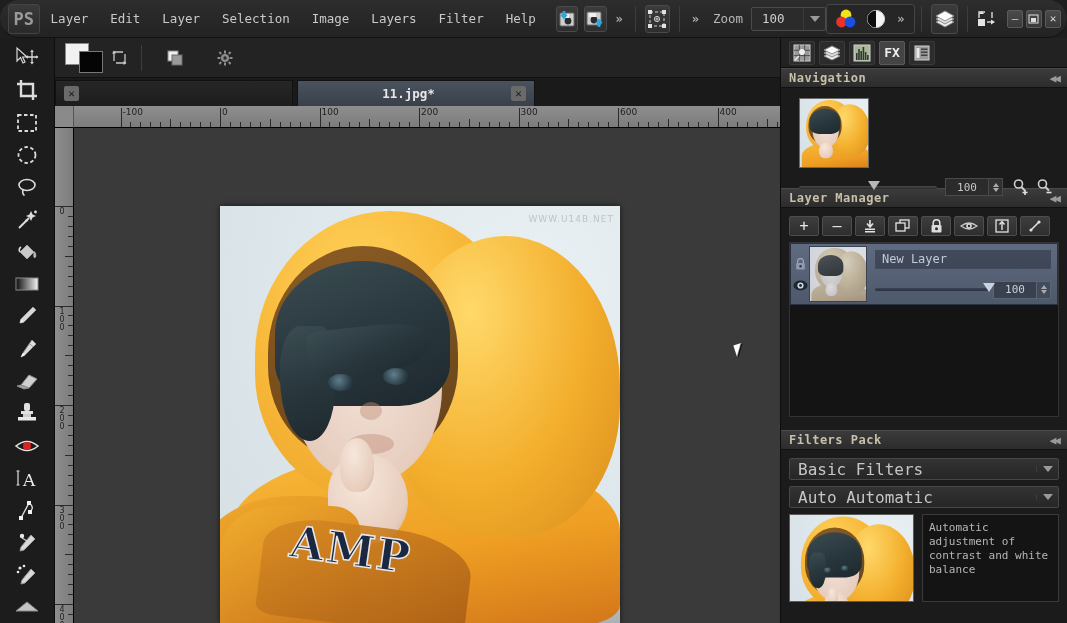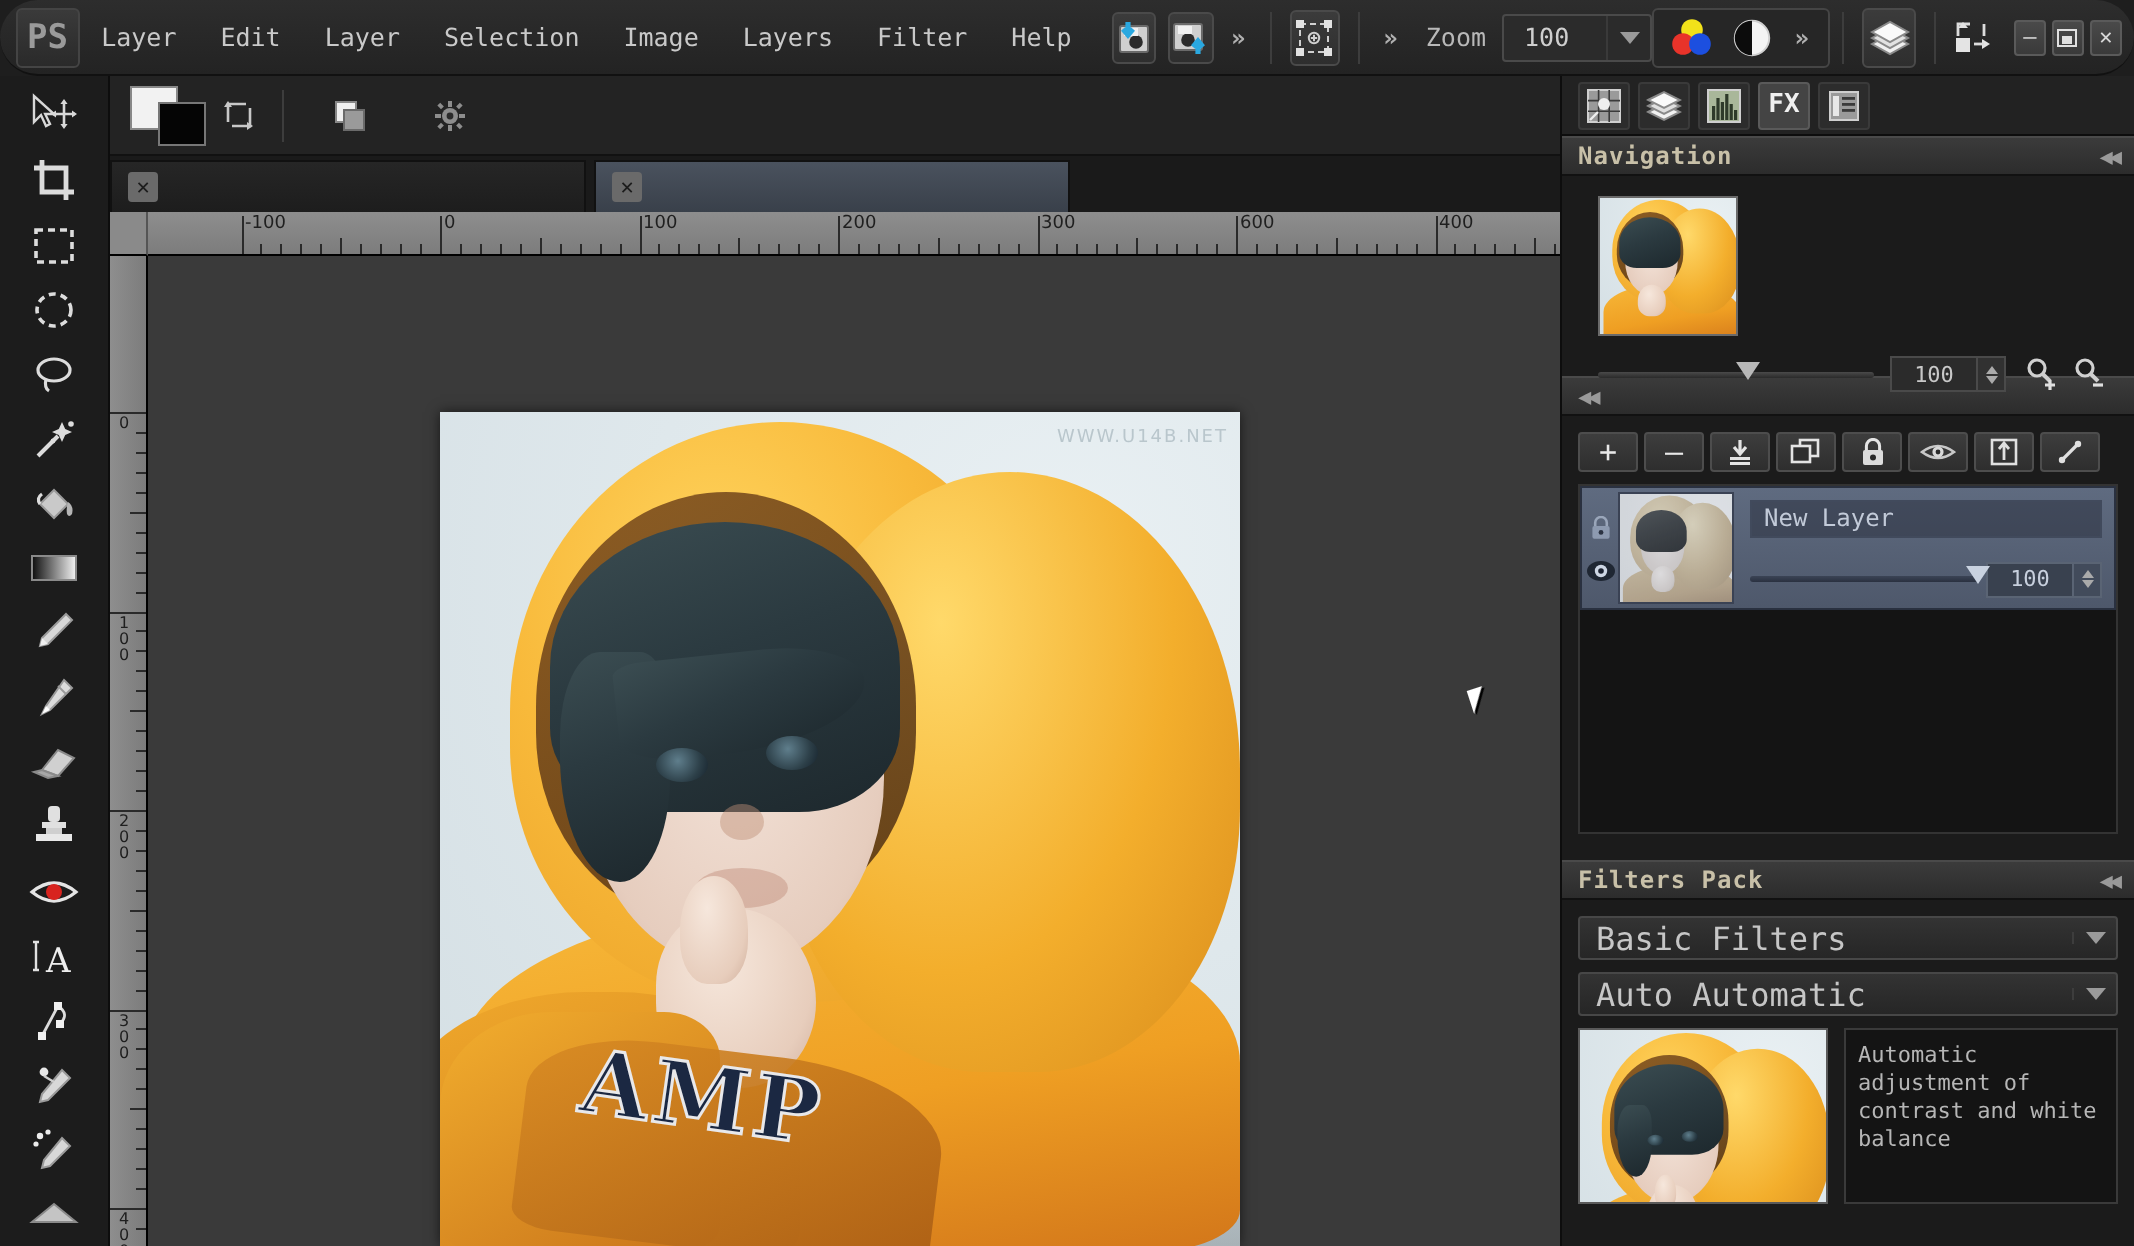--- a/index.html
+++ b/index.html
@@ -590,20 +590,21 @@
       <path d="M2 12 L13 3 L24 12 Z" fill="#c4c4c4" stroke="#8a8a8a"></path>
     </svg>
   </div>
 </div>
 
 <div id="tabstrip">
   <div class="doctab inactive">
     <div class="tab-close">✕</div>
   </div>
   <div class="doctab active">
+    <div class="tab-label">11.jpg*</div>
     <div class="tab-close">✕</div>
   </div>
 </div>
 
 <div id="ruler-h">
     <div class="rtick" style="left: 65.5px; top: 2px; width: 1px; height: 20px;"></div>
     <div class="rlabel" style="left: 67.5px; top: 1px;">-100</div>
     <div class="rtick" style="left: 75.45px; top: 16px; width: 1px; height: 6px;"></div>
     <div class="rtick" style="left: 85.4px; top: 16px; width: 1px; height: 6px;"></div>
     <div class="rtick" style="left: 95.35px; top: 16px; width: 1px; height: 6px;"></div>
@@ -861,20 +862,21 @@
         <svg width="18" height="18" viewBox="0 0 18 18">
           <circle cx="6.5" cy="6" r="4" fill="none" stroke="#d0d0d0" stroke-width="1.6"></circle>
           <path d="M9.4 9 L13 12.6" stroke="#d0d0d0" stroke-width="2"></path>
           <path d="M10.5 14.5 L15.5 14.5" stroke="#e0e0e0" stroke-width="1.6"></path>
         </svg>
       </div>
     </div>
   </div>
 
   <div class="section-head">
+    <div class="section-title">Layer Manager</div>
     <div class="collapse-arrows">◀◀</div>
   </div>
   <div class="panel-body" style="height:222px">
     <div style="display:flex;margin-bottom:6px">
       <div class="lm-btn">
         <span style="color:#e8e8e8;font-size:15px;line-height:14px">+</span>
       </div>
       <div class="lm-btn">
         <span style="color:#e8e8e8;font-size:15px;line-height:14px">–</span>
       </div>

